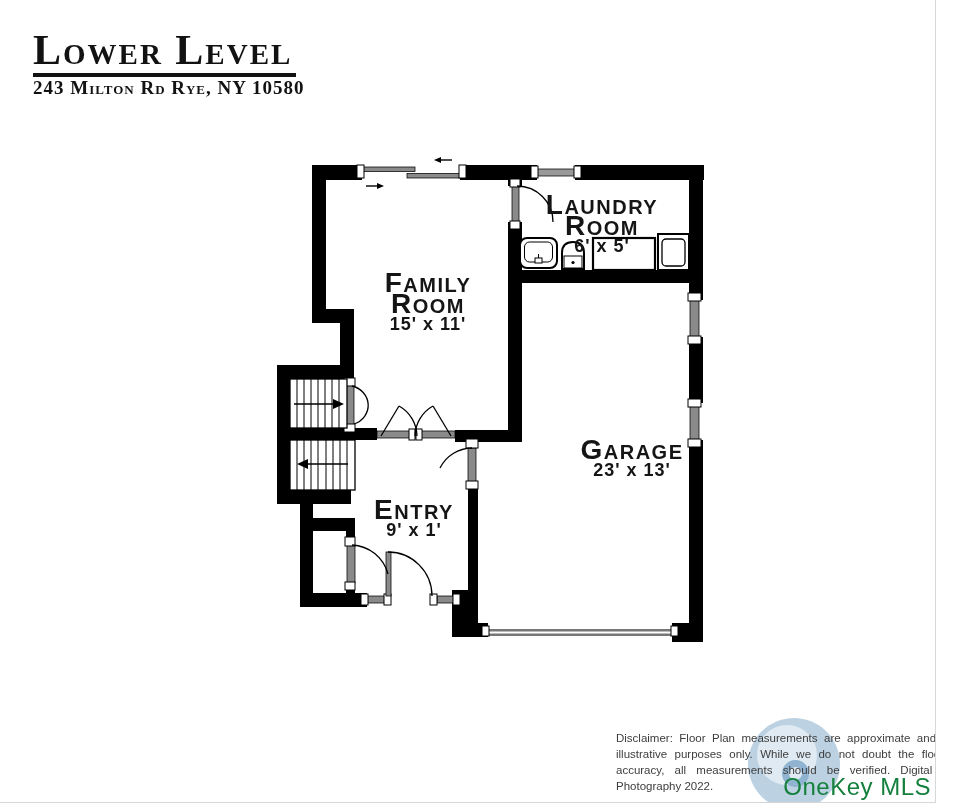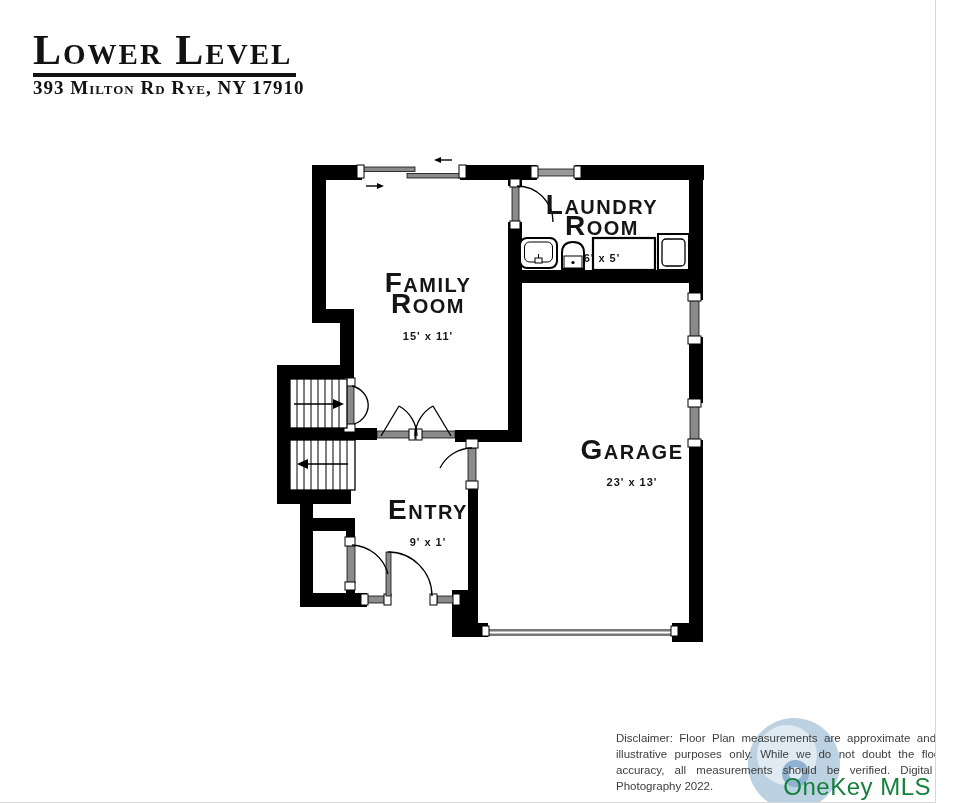--- a/index.html
+++ b/index.html
@@ -25,21 +25,21 @@
   
   .room-label{
     position:absolute;z-index:2;width:140px;transform:translateX(-50%);
     text-align:center;color:#151515;
   }
   .room-name{
     font-weight:bold;font-variant:small-caps;font-size:28px;line-height:21px;
     letter-spacing:1.5px;
   }
   .room-dims{
-    font-weight:bold;font-size:11px;line-height:17px;letter-spacing:1px;margin-top:14px;
+    font-weight:bold;font-size:18px;line-height:17px;letter-spacing:1px;margin-top:2px;
   }
   
   .logo{
     position:absolute;left:748px;top:718px;width:92px;height:92px;border-radius:50%;
     background:#bcd1e1;z-index:3;
   }
   .logo .inner{
     position:absolute;left:9px;top:7px;width:60px;height:60px;border-radius:50%;
     background:#dfeaf2;
   }
@@ -56,21 +56,21 @@
     font-size:24px;letter-spacing:0.5px;color:#15803d;margin-left:33px;
   }
 </style>
 </head>
 <body>
 
 <div class="page">
 
   <div class="header">
     <div class="title">Lower Level</div>
-    <div class="address">393 Milton Rd Rye, NY 17910</div>
+    <div class="address">243 Milton Rd Rye, NY 10580</div>
   </div>
 
   <svg class="plan-svg" width="978" height="803" viewBox="0 0 978 803">
 
     <g fill="#000" shape-rendering="crispEdges">
 
       <rect x="312" y="165" width="50" height="15"></rect>
       <rect x="460" y="165" width="77" height="15"></rect>
       <rect x="575" y="165" width="129" height="15"></rect>
 
@@ -220,21 +220,21 @@
     <div class="room-dims">15' x 11'</div>
   </div>
   <div class="room-label" style="left:602px;top:194px;">
     <div class="room-name">Laundry Room</div>
     <div class="room-dims">6' x 5'</div>
   </div>
   <div class="room-label" style="left:632px;top:439px;">
     <div class="room-name">Garage</div>
     <div class="room-dims">23' x 13'</div>
   </div>
-  <div class="room-label" style="left:428px;top:499px;">
+  <div class="room-label" style="left:414px;top:499px;">
     <div class="room-name">Entry</div>
     <div class="room-dims">9' x 1'</div>
   </div>
 
   <div class="logo">
     <div class="inner"></div>
     <div class="ring"></div>
   </div>
   <p class="disclaimer">Disclaimer: Floor Plan measurements are approximate and are for illustrative purposes only. While we do not doubt the floor plans accuracy, all measurements should be verified. Digital Homes Photography 2022.</p>
   <div class="watermark">OneKey MLS</div>

